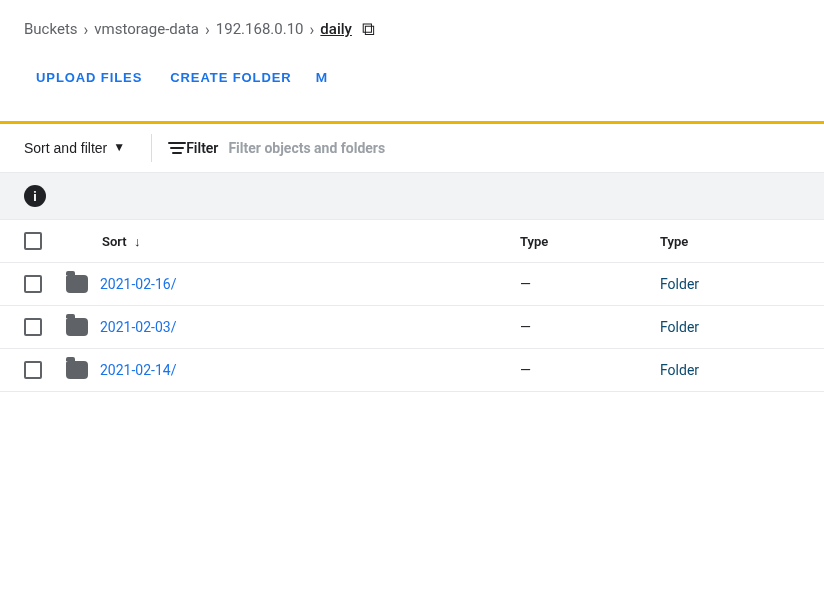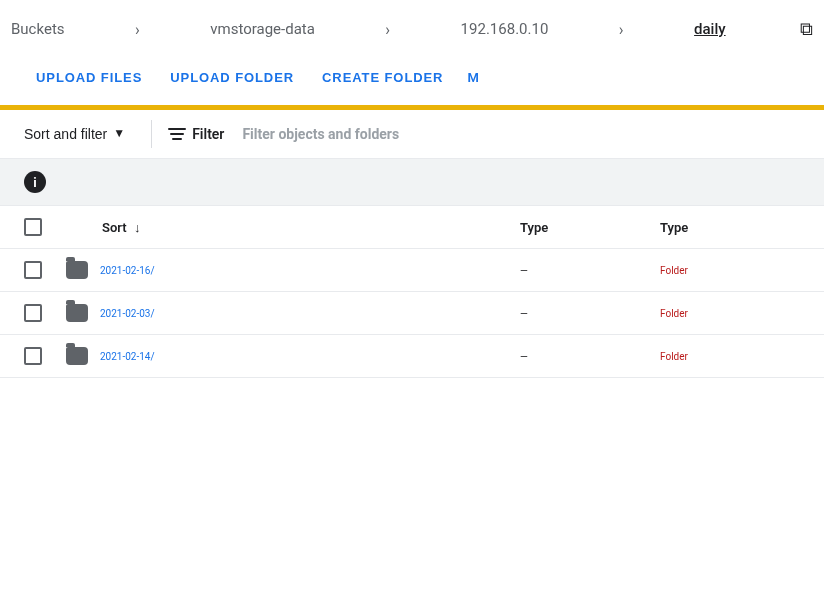--- a/index.html
+++ b/index.html
@@ -10,25 +10,24 @@
       font-size: 14px;
       width: 824px;
       min-height: 610px;
       overflow-x: hidden;
     }
 
     
     .breadcrumb {
       display: flex;
       align-items: center;
-      padding: 18px 11px 14px;
+      padding: 18px 24px 14px;
       font-size: 15px;
       color: #5f6368;
       gap: 6px;
-      justify-content: space-between;
     }
     .breadcrumb-item {
       color: #5f6368;
     }
     .breadcrumb-separator {
       color: #5f6368;
       font-size: 16px;
     }
     .breadcrumb-current {
       color: #202124;
@@ -39,23 +38,23 @@
       margin-left: 4px;
       cursor: pointer;
       color: #202124;
       font-size: 18px;
     }
 
     
     .toolbar {
       display: flex;
       align-items: center;
-      padding: 8px 24px 12px;
+      padding: 8px 24px 28px;
       gap: 4px;
-      border-bottom: 5px solid #eab308;
+      border-bottom: 3px solid #eab308;
     }
     .toolbar-btn {
       background: none;
       border: none;
       cursor: pointer;
       color: #1a73e8;
       font-size: 13px;
       font-weight: 600;
       letter-spacing: 0.07em;
       padding: 8px 12px;
@@ -95,25 +94,24 @@
     }
     .filter-divider {
       width: 1px;
       height: 28px;
       background: #dadce0;
       margin: 0 16px;
     }
     .filter-icon-area {
       display: flex;
       align-items: center;
-      gap: 6px;
       color: #202124;
       font-weight: 600;
       font-size: 14px;
-      margin-right: 18px;
+      margin-right: 10px;
       cursor: pointer;
     }
     .filter-lines-icon {
       display: flex;
       flex-direction: column;
       gap: 3px;
       justify-content: center;
     }
     .filter-lines-icon span {
       display: block;
@@ -180,25 +178,25 @@
       width: 140px;
     }
     .file-table th.col-type {
       width: 180px;
     }
     .file-table tbody tr {
       border-bottom: 1px solid #e8eaed;
     }
     .file-table td {
       padding: 12px 16px;
-      font-size: 10px;
+      font-size: 14px;
       color: #202124;
     }
     .file-table td.col-type {
-      color: #b91c1c;
+      color: #0c4a6e;
     }
     .file-table td.col-size {
       color: #202124;
     }
 
     .checkbox-cell {
       width: 48px;
       padding: 12px 8px 12px 24px !important;
     }
     .checkbox {
@@ -260,21 +258,20 @@
   <span class="breadcrumb-item">vmstorage-data</span>
   <span class="breadcrumb-separator">›</span>
   <span class="breadcrumb-item">192.168.0.10</span>
   <span class="breadcrumb-separator">›</span>
   <span class="breadcrumb-current">daily</span>
   <span class="breadcrumb-copy-icon">⧉</span>
 </div>
 
 <div class="toolbar">
   <button class="toolbar-btn">UPLOAD FILES</button>
-  <button class="toolbar-btn">UPLOAD FOLDER</button>
   <button class="toolbar-btn">CREATE FOLDER</button>
   <span class="toolbar-more">M</span>
 </div>
 
 <div class="filter-bar">
   <button class="sort-filter-btn">
     <span>Sort and filter</span>
     <span class="dropdown-arrow">▼</span>
   </button>
   <div class="filter-divider"></div>

